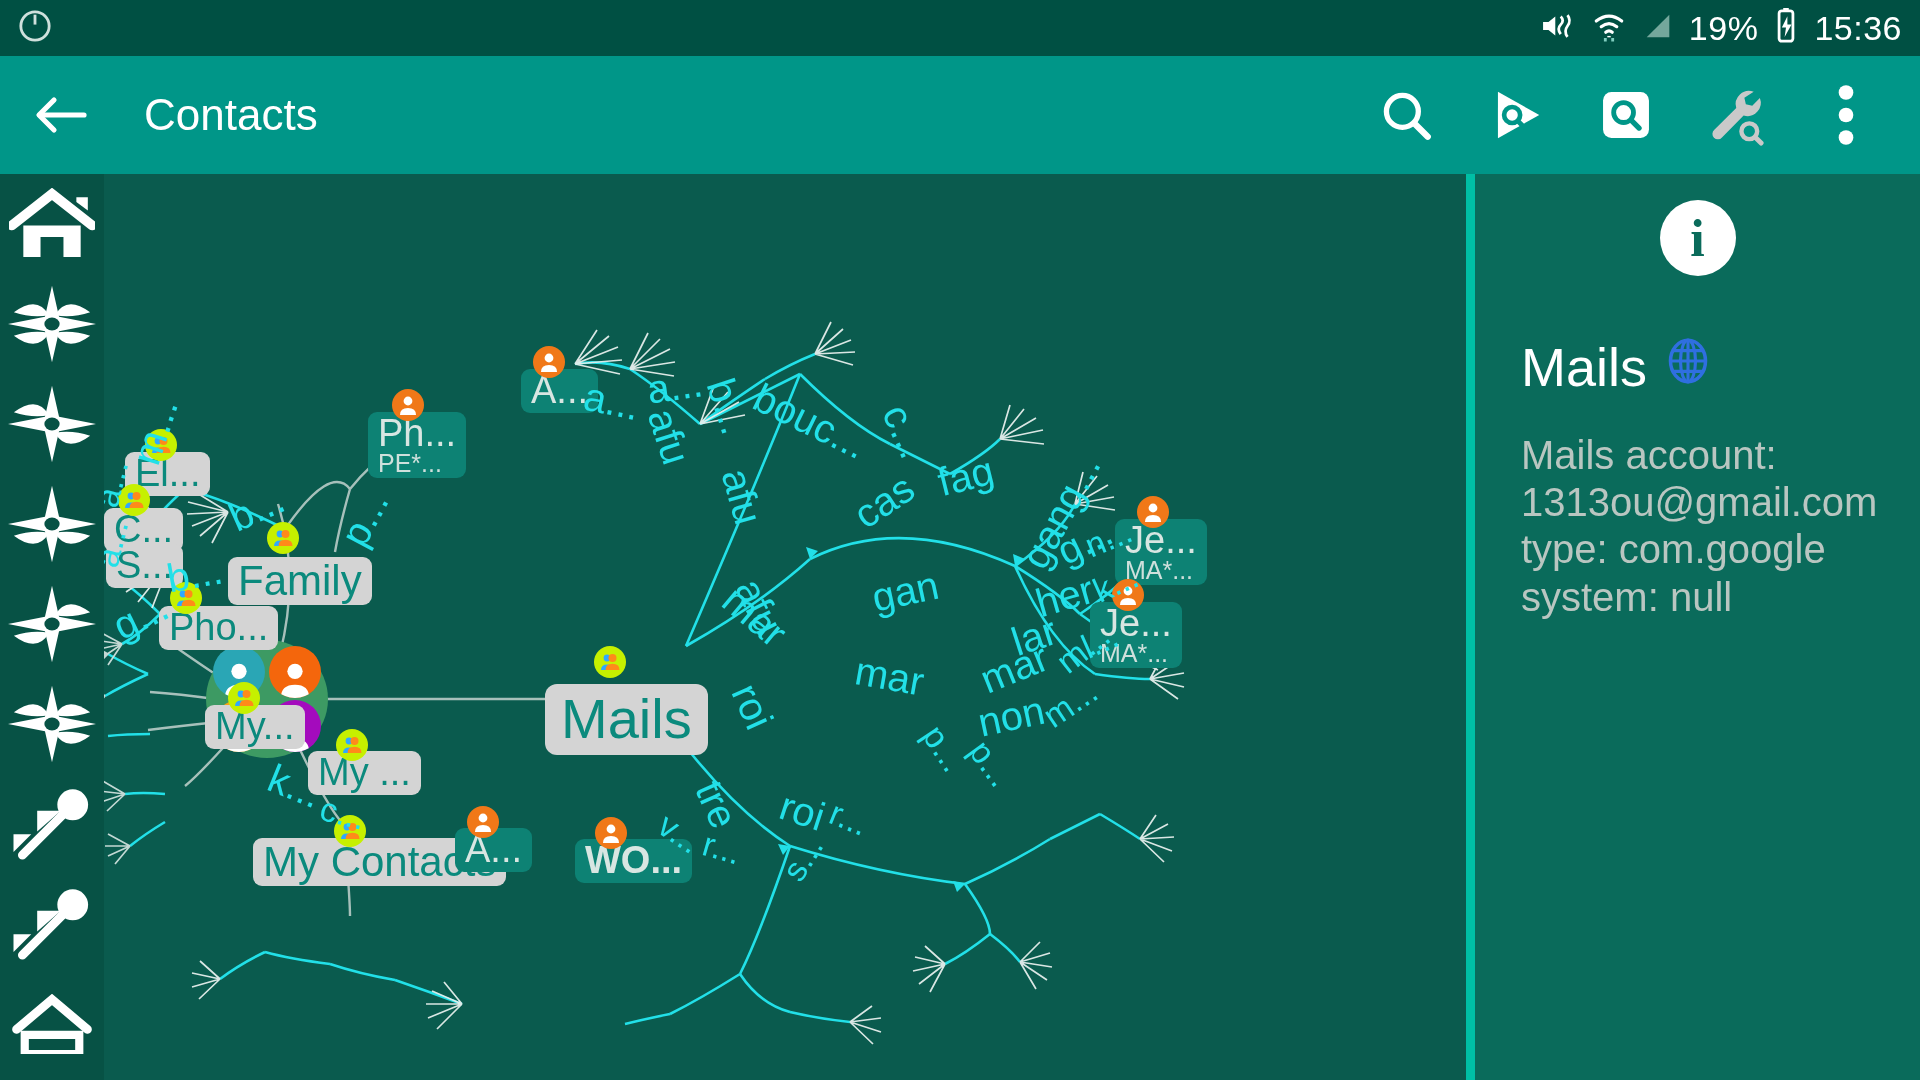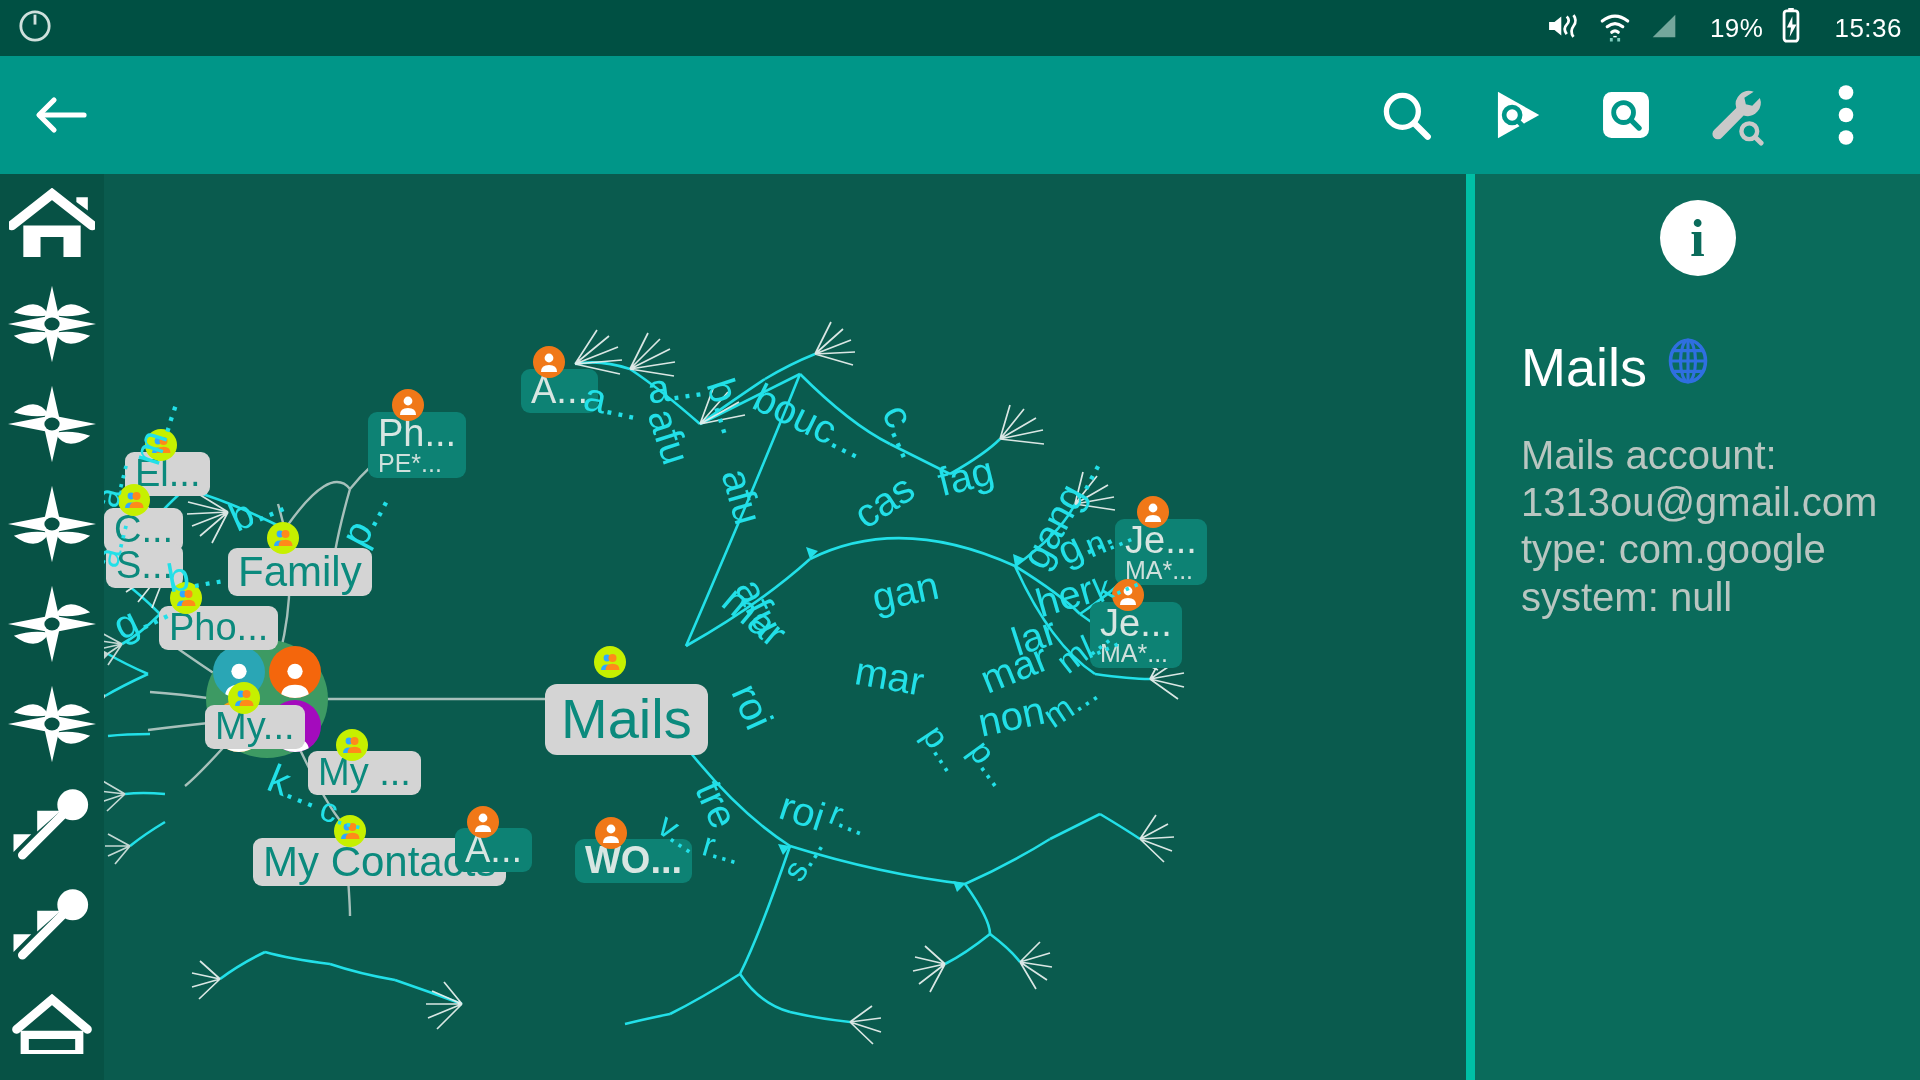--- a/index.html
+++ b/index.html
@@ -6,22 +6,22 @@
   html,body { width:1920px; height:1080px; overflow:hidden;
     font-family:"Liberation Sans", sans-serif; background:#00564a; }
 
   
   #statusbar{
     position:absolute; left:0; top:0; width:1920px; height:56px;
     background:#005043; display:flex; align-items:center; padding:0 18px;
   }
   #statusbar .sb-left{ display:flex; align-items:center; gap:12px; }
   #statusbar .sb-right{ margin-left:auto; display:flex; align-items:center; gap:14px; }
-  .sb-text{ color:#ffffff; font-size:26px; font-weight:400; letter-spacing:.5px;
-            font-family:"Liberation Sans", sans-serif;margin-left:15px; }
+  .sb-text{ color:#ffffff; font-size:34px; font-weight:400; letter-spacing:.5px;
+            font-family:"Liberation Sans", sans-serif; }
 
   
   #toolbar{
     position:absolute; left:0; top:56px; width:1920px; height:118px;
     background:#009688; display:flex; align-items:center; padding:0 28px;
   }
   #toolbar .tb-title{
     color:#ffffff; font-size:44px; margin-left:52px; font-weight:400;
   }
   #toolbar .tb-actions{ margin-left:auto; display:flex; align-items:center; gap:46px; padding-right:14px;}
@@ -136,20 +136,21 @@
   </div>
 </div>
 
 <div id="toolbar">
   <div class="tb-btn">
     <svg width="56" height="46" viewBox="0 0 28 23">
       <path d="M26 11.5 H4" stroke="#fff" stroke-width="2.6" stroke-linecap="round"></path>
       <path d="M11 4 L3.5 11.5 L11 19" stroke="#fff" stroke-width="2.6" fill="none" stroke-linecap="round" stroke-linejoin="round"></path>
     </svg>
   </div>
+  <div class="tb-title">Contacts</div>
 
   <div class="tb-actions">
     <div class="tb-btn">
       <svg width="58" height="58" viewBox="0 0 24 24">
         <circle cx="10.5" cy="10.5" r="6.6" fill="none" stroke="#fff" stroke-width="2.2"></circle>
         <path d="M15.5 15.5 L21 21" stroke="#fff" stroke-width="2.6" stroke-linecap="round"></path>
       </svg>
     </div>
     <div class="tb-btn">
       <svg width="62" height="62" viewBox="0 0 24 24">
@@ -431,21 +432,21 @@
     <div class="chip big" style="left:545px;top:510px;">Mails</div>
     <div class="badge" style="left:594px;top:472px;">
       <svg viewBox="0 0 24 24">
           <circle cx="9" cy="8" r="3.4" fill="#2ea8ff"></circle>
           <path d="M3 20 q0-5.6 6-5.6 q6 0 6 5.6 z" fill="#2ea8ff"></path>
           <circle cx="14.5" cy="8" r="4" fill="#ff8a1a"></circle>
           <path d="M7.5 20 q0-6.2 7-6.2 q7 0 7 6.2 z" fill="#ff8a1a"></path>
         </svg>
     </div>
 
-    <div class="chip mid" style="left:228px;top:374px;text-align:right;">Family</div>
+    <div class="chip mid" style="left:228px;top:383px;text-align:right;">Family</div>
     <div class="badge" style="left:267px;top:348px;">
       <svg viewBox="0 0 24 24">
           <circle cx="9" cy="8" r="3.4" fill="#2ea8ff"></circle>
           <path d="M3 20 q0-5.6 6-5.6 q6 0 6 5.6 z" fill="#2ea8ff"></path>
           <circle cx="14.5" cy="8" r="4" fill="#ff8a1a"></circle>
           <path d="M7.5 20 q0-6.2 7-6.2 q7 0 7 6.2 z" fill="#ff8a1a"></path>
         </svg>
     </div>
 
     <div class="chip mid" style="left:253px;top:664px;">My Contacts</div>

